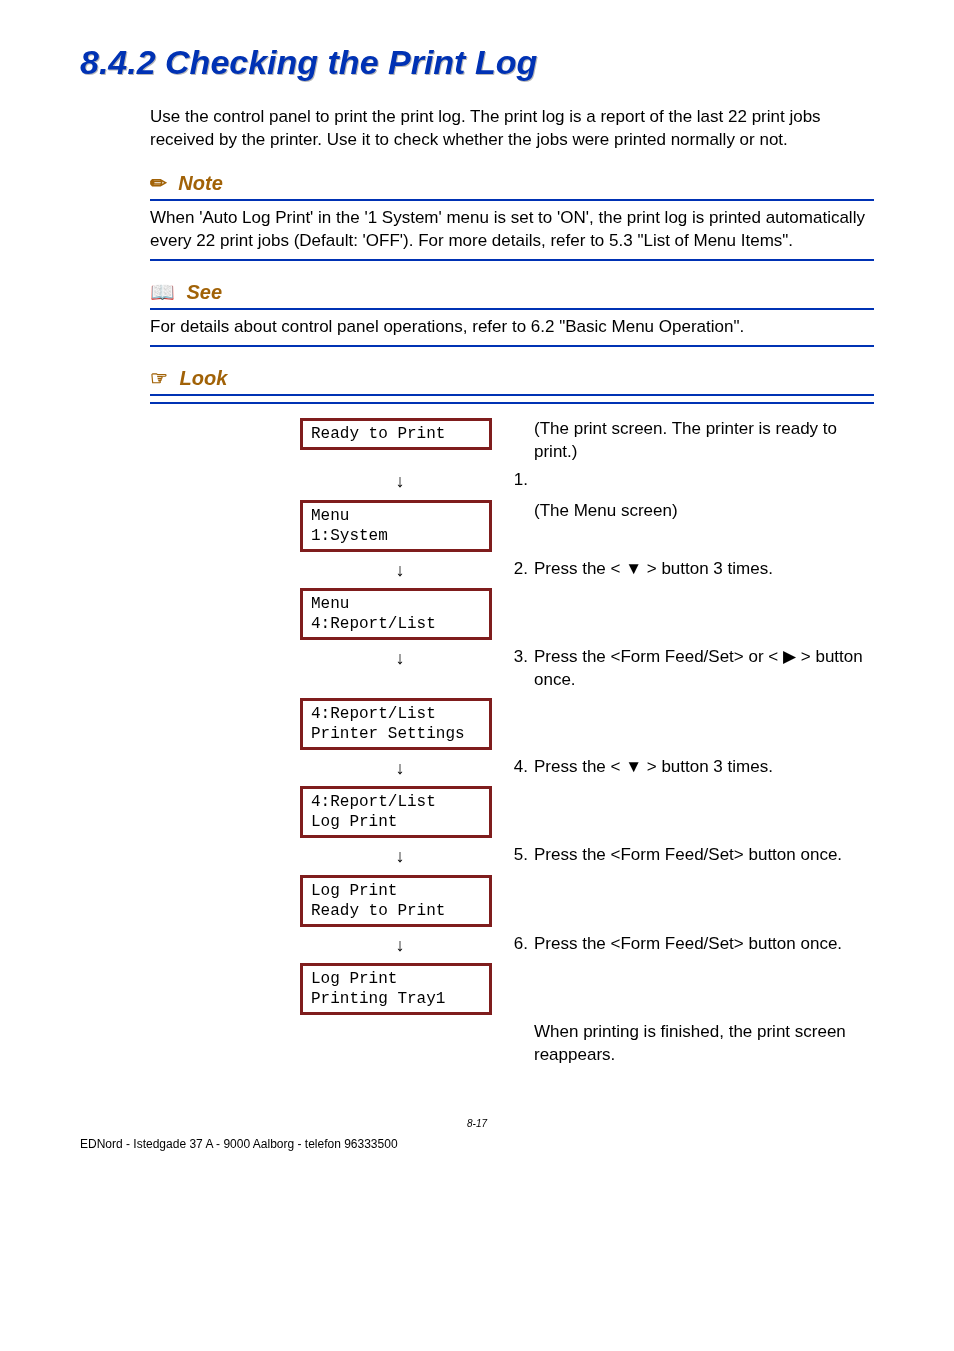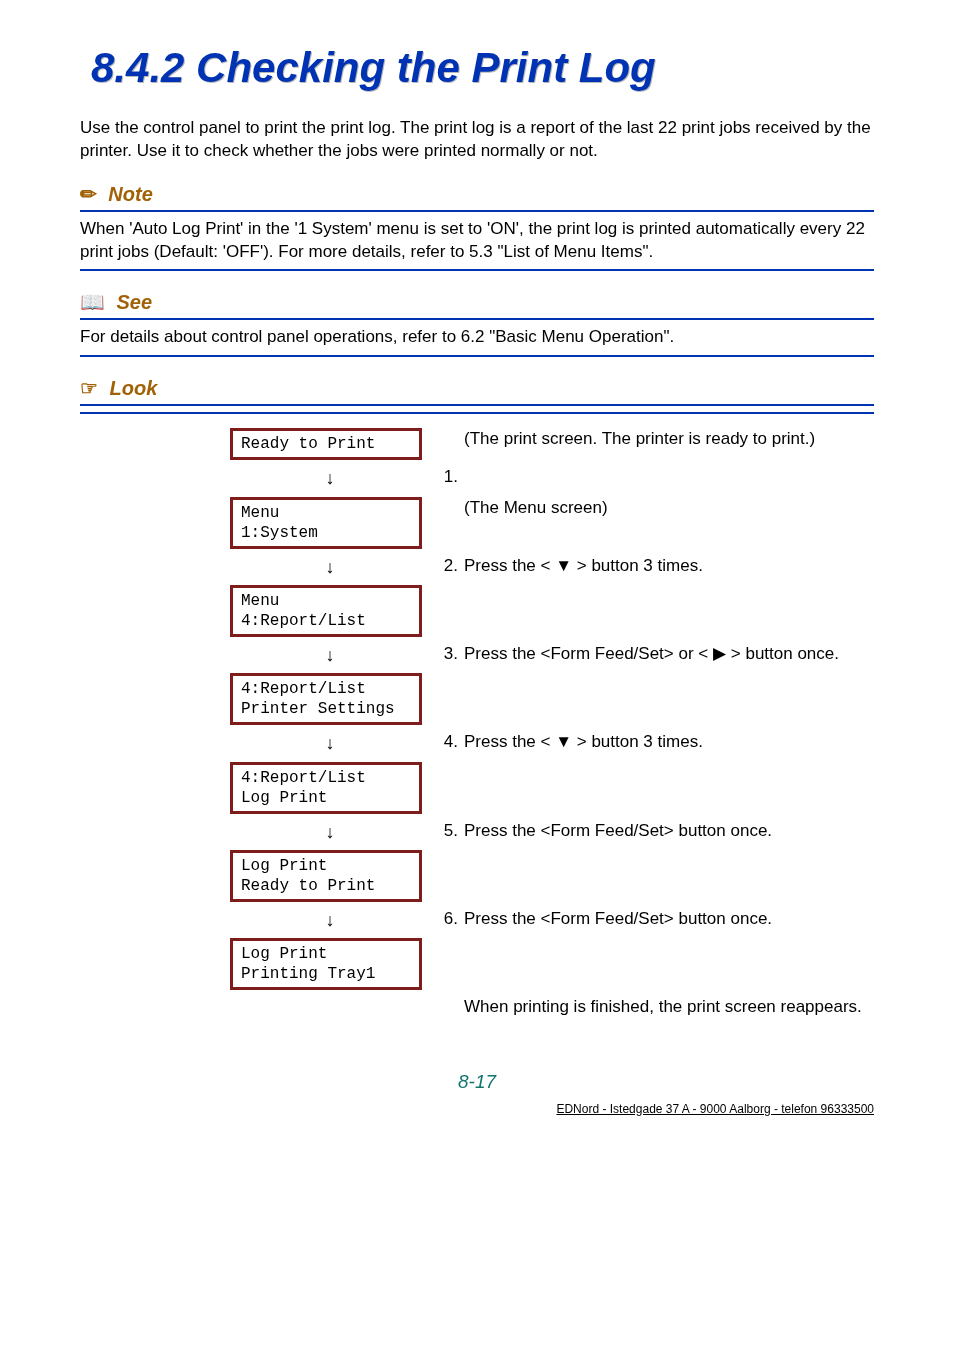--- a/index.html
+++ b/index.html
@@ -7,29 +7,29 @@
     margin: 0;
     padding: 40px 80px;
     width: 954px;
     box-sizing: border-box;
     color: #000;
     font-size: 17px;
     line-height: 1.35;
   }
   .section-title {
     font-family: Arial, Helvetica, sans-serif;
-    font-size: 42px;
+    font-size: 34px;
     font-weight: bold;
     font-style: italic;
     color: #0032b4;
     text-shadow: 1px 1px 0 #b8b8b8;
     margin-bottom: 20px;
-    margin-left: 11px;
   }
   .body-indent {
+    margin-left: 70px;
   }
   .callout-header {
     display: block;
     font-size: 20px;
     font-weight: bold;
     font-style: italic;
     color: #a16207;
     margin-top: 18px;
     margin-bottom: 2px;
   }
@@ -86,29 +86,28 @@
   }
   .arrow-row .lcd-col {
     justify-content: center;
   }
   .arrow {
     font-size: 18px;
   }
   .page-num {
     text-align: center;
     font-style: italic;
-    font-size: 19px;
+    font-size: 10px;
     margin-top: 50px;
-    color: #0f766e;
+    color: #000000;
   }
   .footer {
-    text-align: right;
+    text-align: left;
     font-size: 12px;
     margin-top: 6px;
-    text-decoration: underline;
   }
 </style>
 </head>
 <body>
 
 <div class="section-title">8.4.2  Checking the Print Log</div>
 
 <div class="body-indent">
 
   <div class="plain">Use the control panel to print the print log. The print log is a report of the last 22 print jobs received by the printer. Use it to check whether the jobs were printed normally or not.</div>

